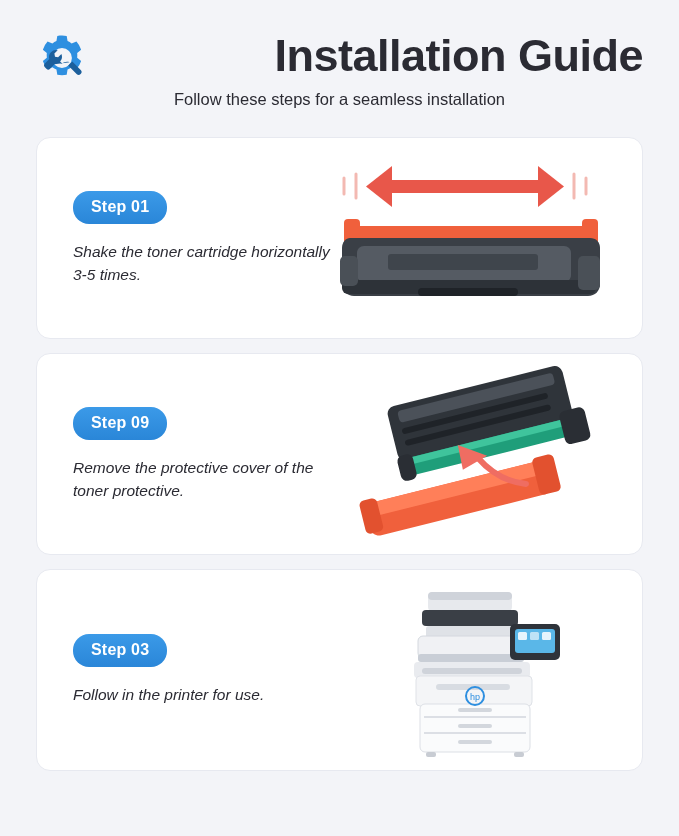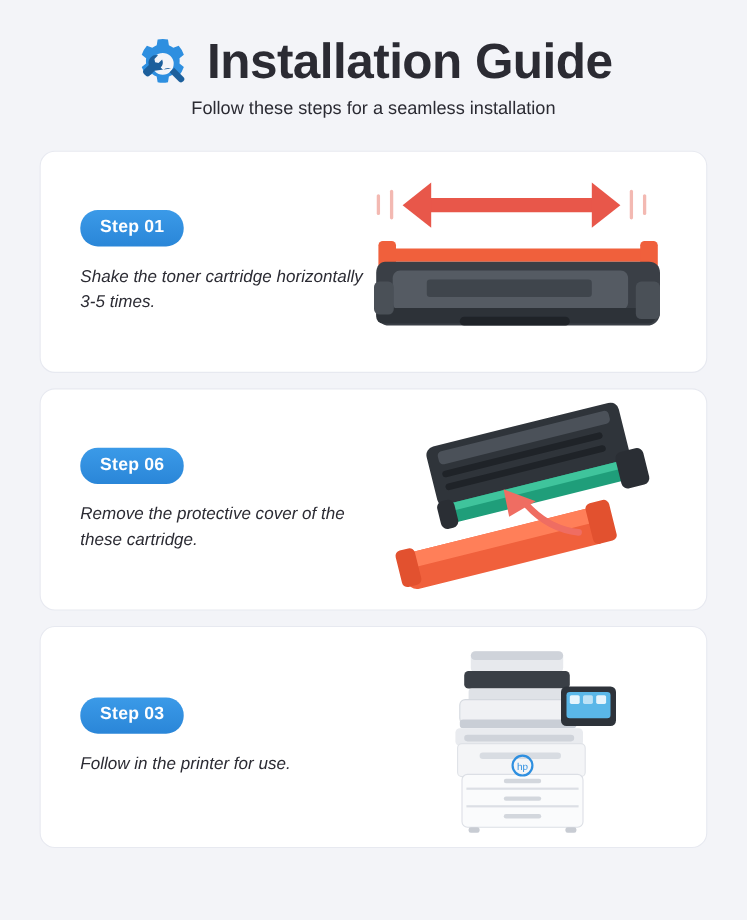--- a/index.html
+++ b/index.html
@@ -19,21 +19,21 @@
   }
 
   
   .header {
     padding-top: 30px;
     text-align: center;
   }
   .title-row {
     display: flex;
     align-items: center;
-    justify-content: center;
+    justify-content: space-between;
     gap: 14px;
   }
   .gear-icon {
     width: 52px;
     height: 52px;
     flex: 0 0 52px;
     position: relative;
     top: 2px;
   }
   .page-title {
@@ -159,22 +159,22 @@
               <rect x="10" y="96" width="18" height="30" rx="5" fill="#4a5057"></rect>
               <rect x="88" y="128" width="100" height="8" rx="4" fill="#1f2328"></rect>
             </g>
           </svg>
         </span>
       </div>
     </div>
 
     <div class="card">
       <div class="card-text">
-        <span class="badge">Step 06</span>
-        <p class="step-desc">Remove the protective cover of the these cartridge.</p>
+        <span class="badge">Step 09</span>
+        <p class="step-desc">Remove the protective cover of the toner protective.</p>
       </div>
       <div class="card-art">
         <span class="art2">
           <svg width="250" height="180" viewBox="0 0 250 180">
 
             <g transform="rotate(-14 125 80)">
               <rect x="42" y="20" width="180" height="56" rx="8" fill="#2f343a"></rect>
               <rect x="52" y="26" width="160" height="12" rx="4" fill="#4b5159"></rect>
               <rect x="52" y="44" width="150" height="6" rx="3" fill="#1f2328"></rect>
               <rect x="52" y="56" width="150" height="6" rx="3" fill="#1f2328"></rect>

